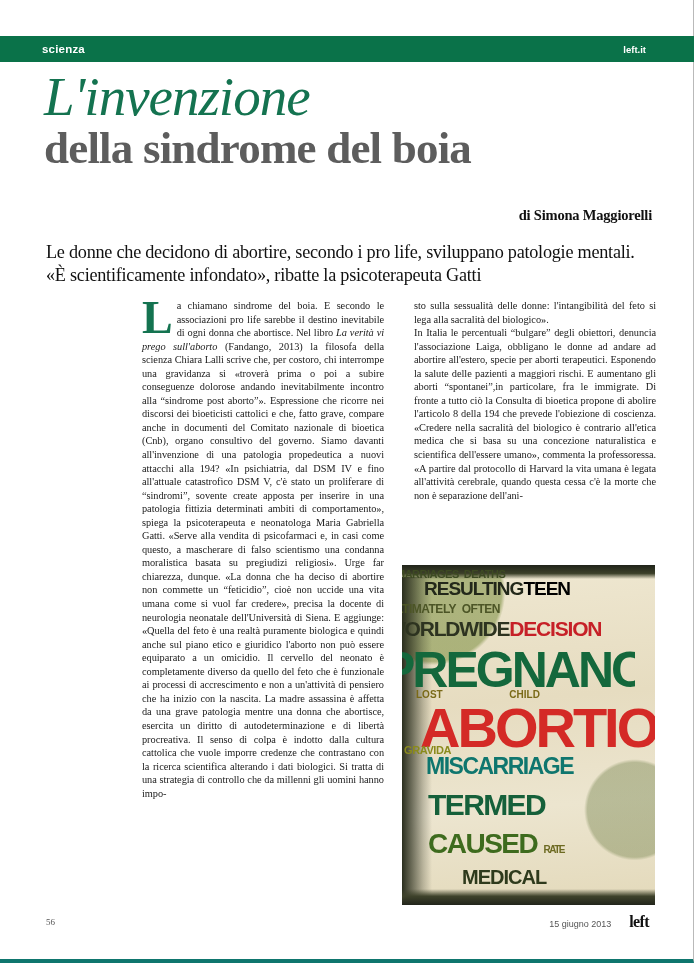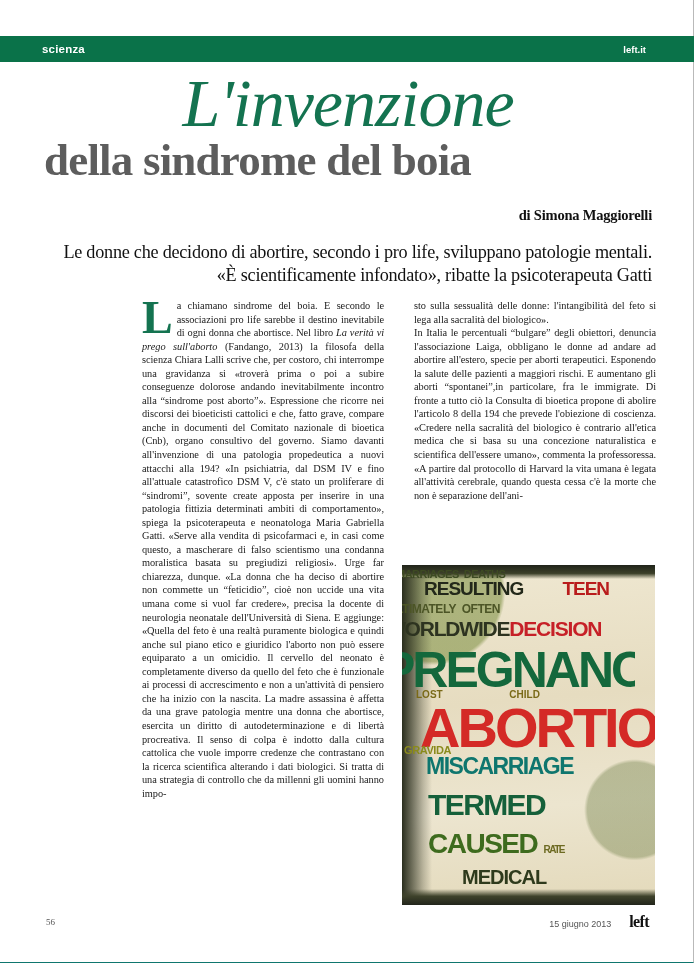--- a/index.html
+++ b/index.html
@@ -14,21 +14,21 @@
     position: relative;
     overflow: hidden;
   }
   .page {
     position: absolute;
     left: 0; top: 0;
     width: 694px;
     height: 963px;
     background: #ffffff;
     border-right: 1px solid #b9b9b9;
-    border-bottom: 1px solid #0f766e;
+    border-bottom: 4px solid #0f766e;
     box-sizing: border-box;
   }
 
   
   .kicker-bar {
     position: absolute;
     left: 0;
     top: 36px;
     width: 694px;
     height: 26px;
@@ -62,24 +62,24 @@
   .headline-block {
     position: absolute;
     left: 44px;
     top: 72px;
     width: 608px;
   }
   .headline-main {
     font-family: "Liberation Serif", serif;
     font-style: italic;
     font-weight: normal;
-    font-size: 68px;
+    font-size: 55px;
     line-height: 0.92;
     color: #147350;
-    text-align: center;
+    text-align: left;
     margin: 0;
     letter-spacing: -1px;
   }
   .headline-sub {
     font-family: "Liberation Serif", serif;
     font-weight: bold;
     font-size: 45px;
     line-height: 1.0;
     color: #5d5d5d;
     text-align: left;
@@ -103,21 +103,20 @@
   .standfirst {
     position: absolute;
     left: 46px;
     top: 241px;
     width: 606px;
     font-family: "Liberation Serif", serif;
     font-size: 18.2px;
     line-height: 1.28;
     color: #111111;
     letter-spacing: -0.25px;
-    text-align: right;
   }
 
   
   .columns {
     position: absolute;
     left: 142px;
     top: 299px;
     width: 514px;
   }
   .col {
@@ -265,21 +264,21 @@
     <div class="cloud"></div>
     <div class="edge-dark"></div>
     <div class="side-left"></div>
 
     <div class="band" style="top:4px;  left:-6px; font-size:11px; color:#3d4a22; letter-spacing:-0.5px;">
       <span>MARRIAGES</span>&nbsp;
       <span>DEATHS</span>
     </div>
 
     <div class="band" style="top:14px; left:22px; font-size:19px; color:#23281a; letter-spacing:-1px;">
-      <span>RESULTING</span><span style="color:#b91c1c;padding-left:39px;">TEEN</span>
+      <span>RESULTING</span><span style="color:#000000;">TEEN</span>
     </div>
 
     <div class="band" style="top:38px; left:-14px; font-size:12px; color:#4c5526; letter-spacing:-0.5px;">
       <span>ULTIMATELY</span>&nbsp;
       <span>OFTEN</span>
     </div>
 
     <div class="band" style="top:53px; left:-16px; font-size:21px; color:#2d3320; letter-spacing:-1.2px;">
       <span>WORLDWIDE</span><span style="color:#c62027;">DECISION</span>
     </div>

